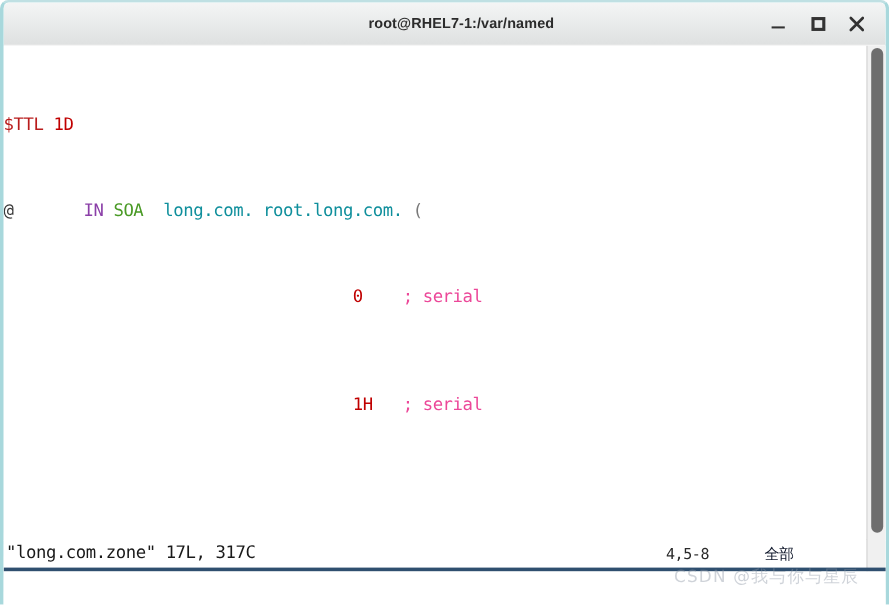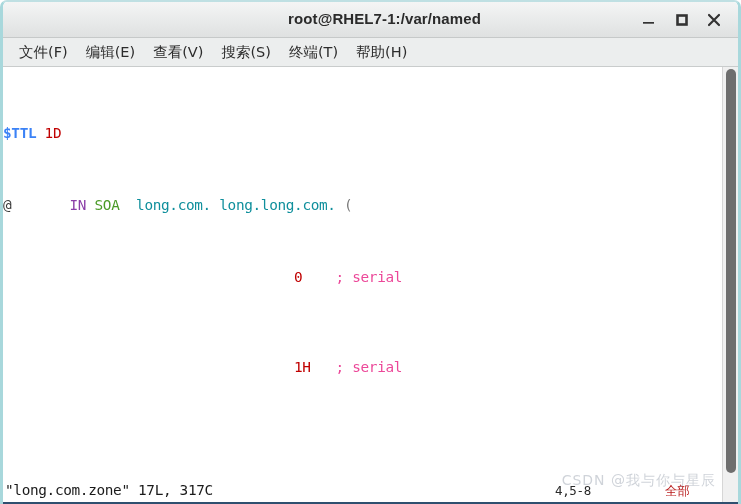--- a/index.html
+++ b/index.html
@@ -35,21 +35,21 @@
     height: 35px;
     background: linear-gradient(to bottom, #f4f5f5 0%, #e8eaea 55%, #dfe1e1 100%);
     border-radius: 5px 5px 0 0;
     border-bottom: 1px solid #c6c9c9;
   }
   #title-text {
     position: absolute;
     left: 0; right: 0; top: 0;
     line-height: 34px;
     text-align: center;
-    font-size: 15px;
+    font-size: 12px;
     color: #2b2b2b;
     font-weight: 600;
     letter-spacing: 0.1px;
     padding-left: 28px;
   }
   .winbtn {
     position: absolute;
     top: 8px;
     width: 20px;
     height: 20px;
@@ -92,21 +92,21 @@
     padding: 0;
     font-family: "DejaVu Sans Mono", "Liberation Mono", monospace;
     font-size: 14.4px;
     line-height: 18px;
     white-space: pre;
     letter-spacing: -0.35px;
   }
   .row { height: 18px; }
 
   
-  .c-directive { color: #3b82f6; font-weight: bold; }
+  .c-directive { color: #b91c1c; }
   .c-num       { color: #c00000; text-align: right; }
   .c-at        { color: #3a3a3a; }
   .c-class     { color: #8b3fa8; text-align: right; }
   .c-type      { color: #4a9a26; margin-top: 35px; }
   .c-domain    { color: #0f8f9c; text-align: right; }
   .c-paren     { color: #7a7a7a; }
   .c-comment   { color: #ec4899; }
 
   
   #scrollbar-track {
@@ -145,23 +145,23 @@
   }
   #status-pos {
     position: absolute;
     left: 552px; top: 3px;
     font-size: 12.5px;
     color: #2a2a2a;
     white-space: pre;
   }
   #status-all {
     position: absolute;
-    left: 662px; top: 3px;
+    left: 634px; top: 3px;
     font-size: 12.5px;
-    color: #b91c1c;
+    color: #0f172a;
     font-family: Liberation Serif, serif;
     white-space: pre;
   }
   #status-underline {
     position: absolute;
     left: 0; bottom: 0;
     width: 741px;
     height: 3px;
     background: #2f4f6f;
   }
@@ -206,35 +206,27 @@
         <rect x="5.5" y="5.5" width="9" height="9" fill="none" stroke="#333" stroke-width="2.6"></rect>
       </svg>
     </div>
     <div class="winbtn" id="btn-close">
       <svg width="20" height="20" viewBox="0 0 20 20">
         <path d="M5 5 L15 15 M15 5 L5 15" stroke="#333" stroke-width="2.2" stroke-linecap="round" fill="none"></path>
       </svg>
     </div>
   </div>
 
-  <div id="menubar">
-    <div class="menu-item">文件(F)</div>
-    <div class="menu-item">编辑(E)</div>
-    <div class="menu-item">查看(V)</div>
-    <div class="menu-item">搜索(S)</div>
-    <div class="menu-item">终端(T)</div>
-    <div class="menu-item">帮助(H)</div>
-  </div>
 
   <div id="term-wrap">
     <div id="term">
 
       <div class="row"><span class="c-directive">$TTL</span><span> </span><span class="c-num">1D</span></div>
 
-      <div class="row"><span class="c-at">@</span><span>       </span><span class="c-class">IN</span><span> </span><span class="c-type">SOA</span><span>  </span><span class="c-domain">long.com.</span><span> </span><span class="c-domain">long.long.com.</span><span> </span><span class="c-paren">(</span></div>
+      <div class="row"><span class="c-at">@</span><span>       </span><span class="c-class">IN</span><span> </span><span class="c-type">SOA</span><span>  </span><span class="c-domain">long.com.</span><span> </span><span class="c-domain">root.long.com.</span><span> </span><span class="c-paren">(</span></div>
 
       <div class="row"><span>                                   </span><span class="c-num">0</span><span>    </span><span class="c-comment">; serial</span></div>
 
 
       <div class="row"><span>                                   </span><span class="c-num">1H</span><span>   </span><span class="c-comment">; serial</span></div>
 
       
 
       
 

